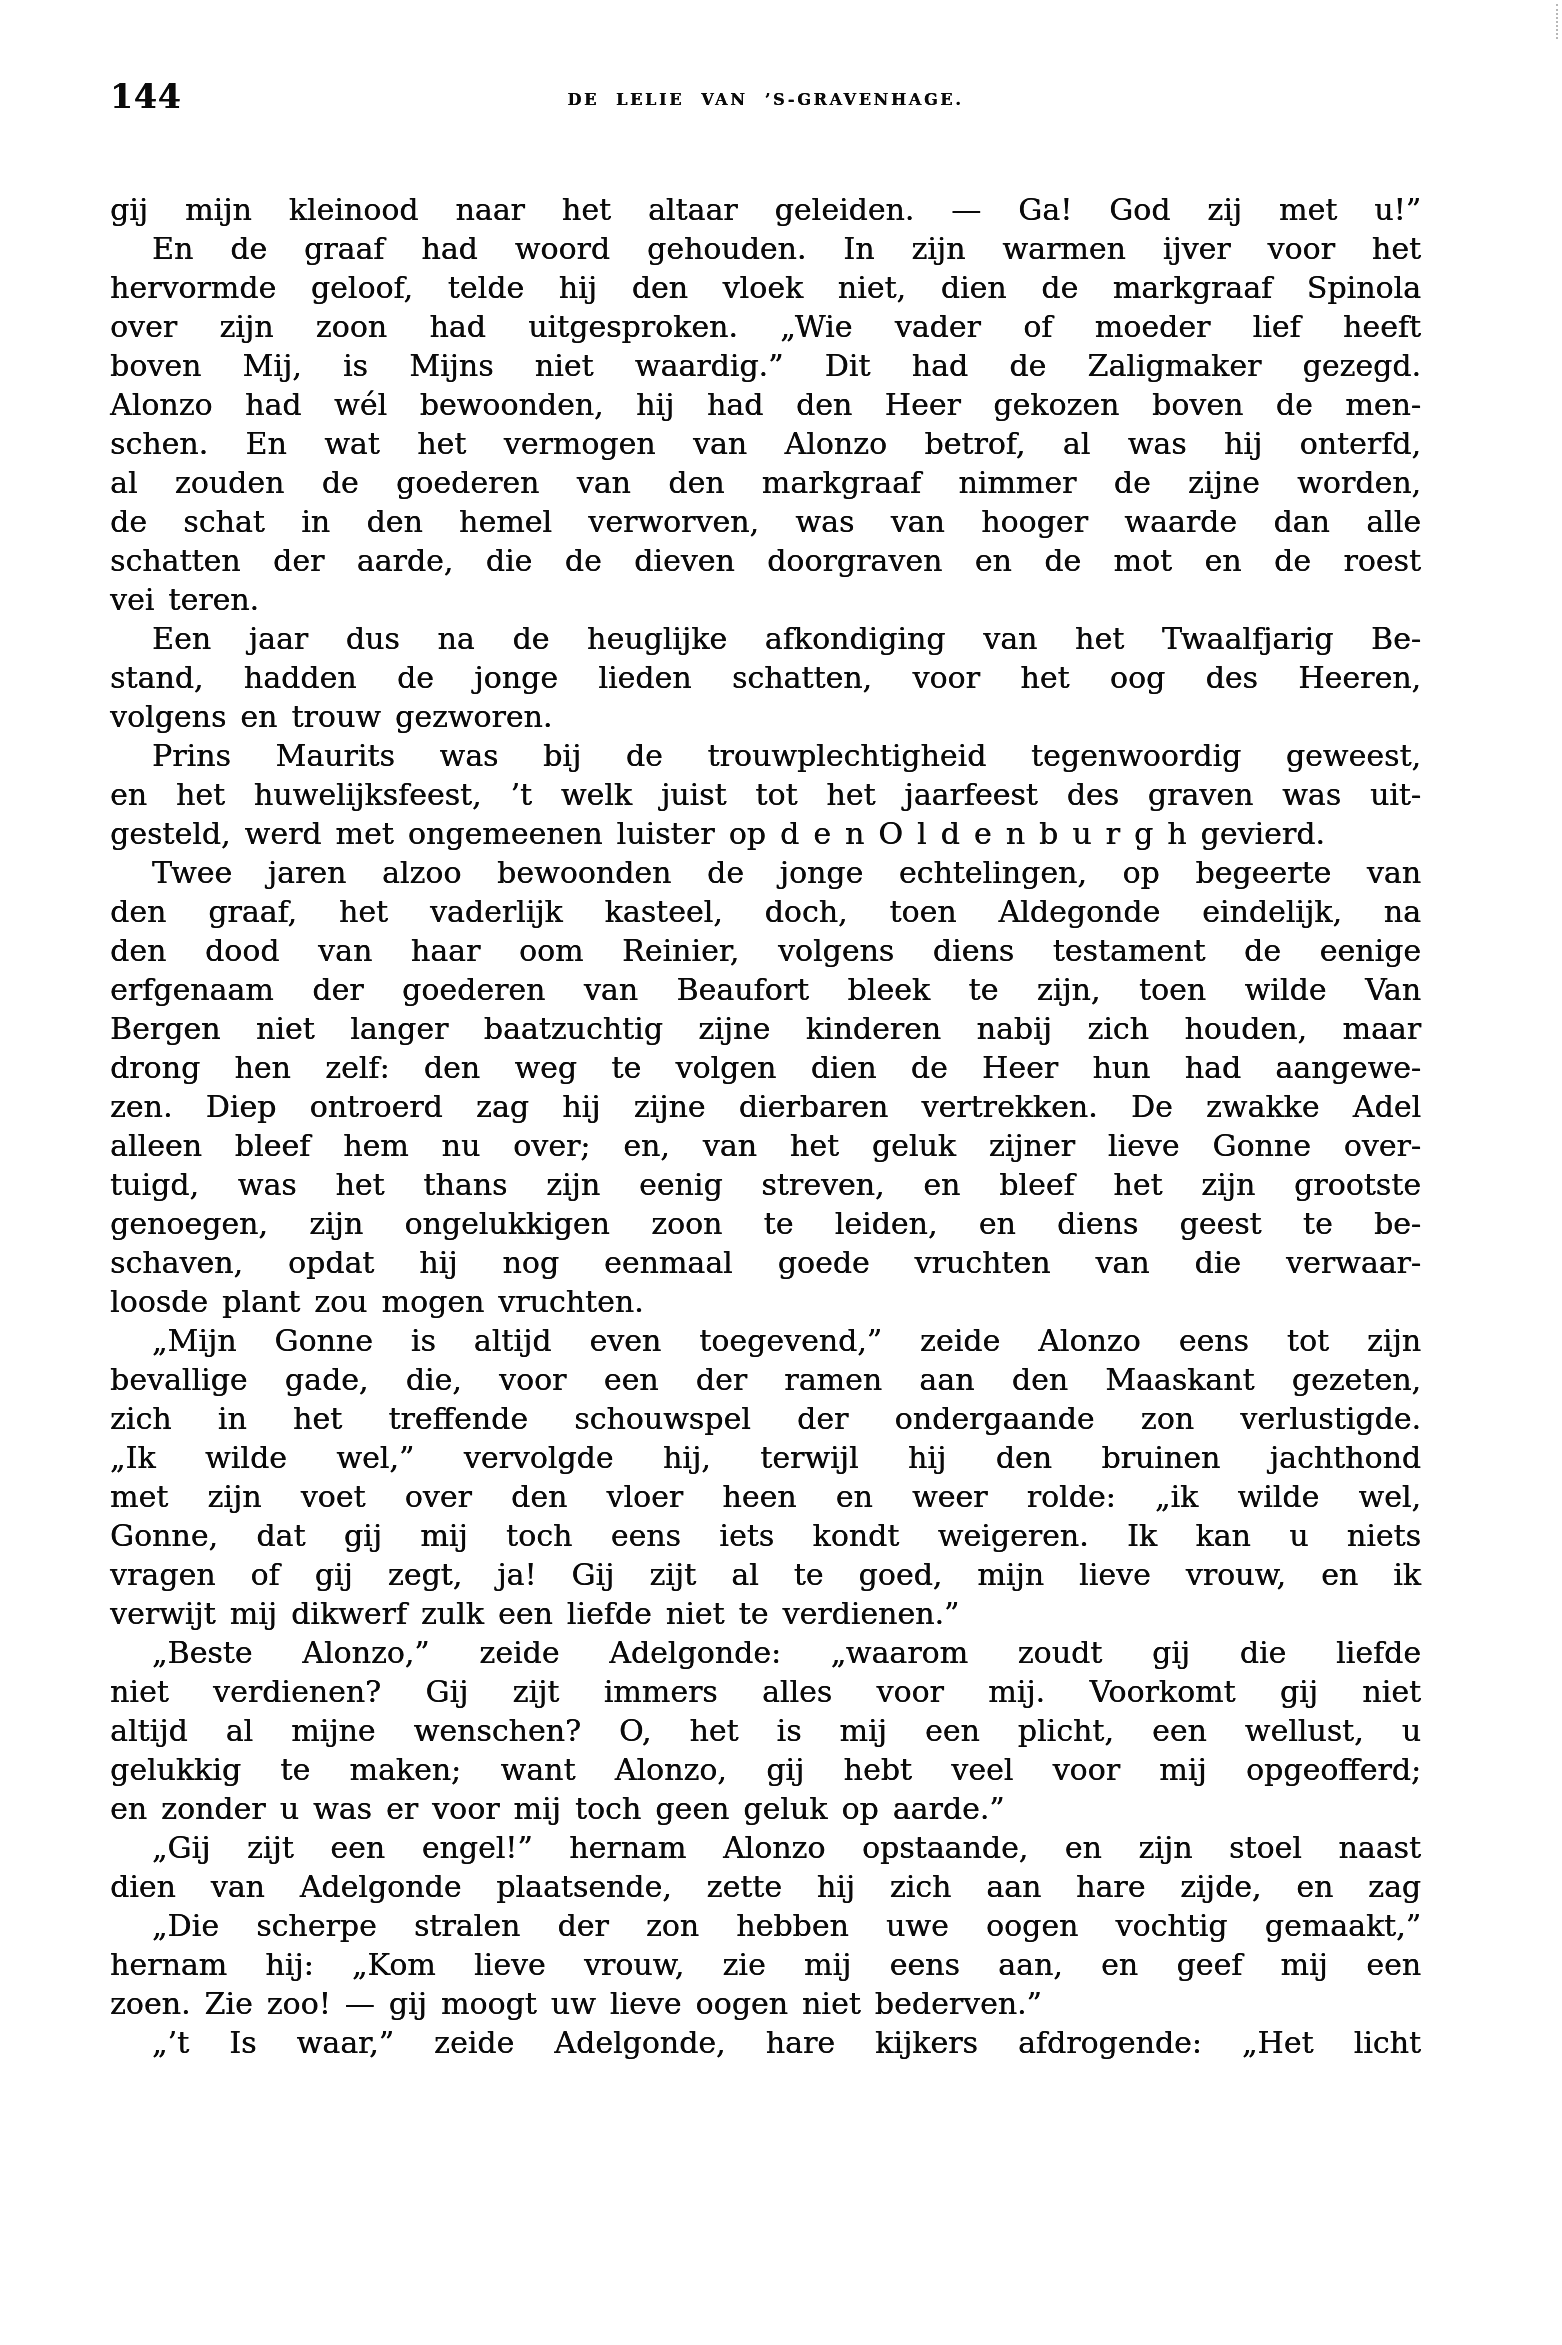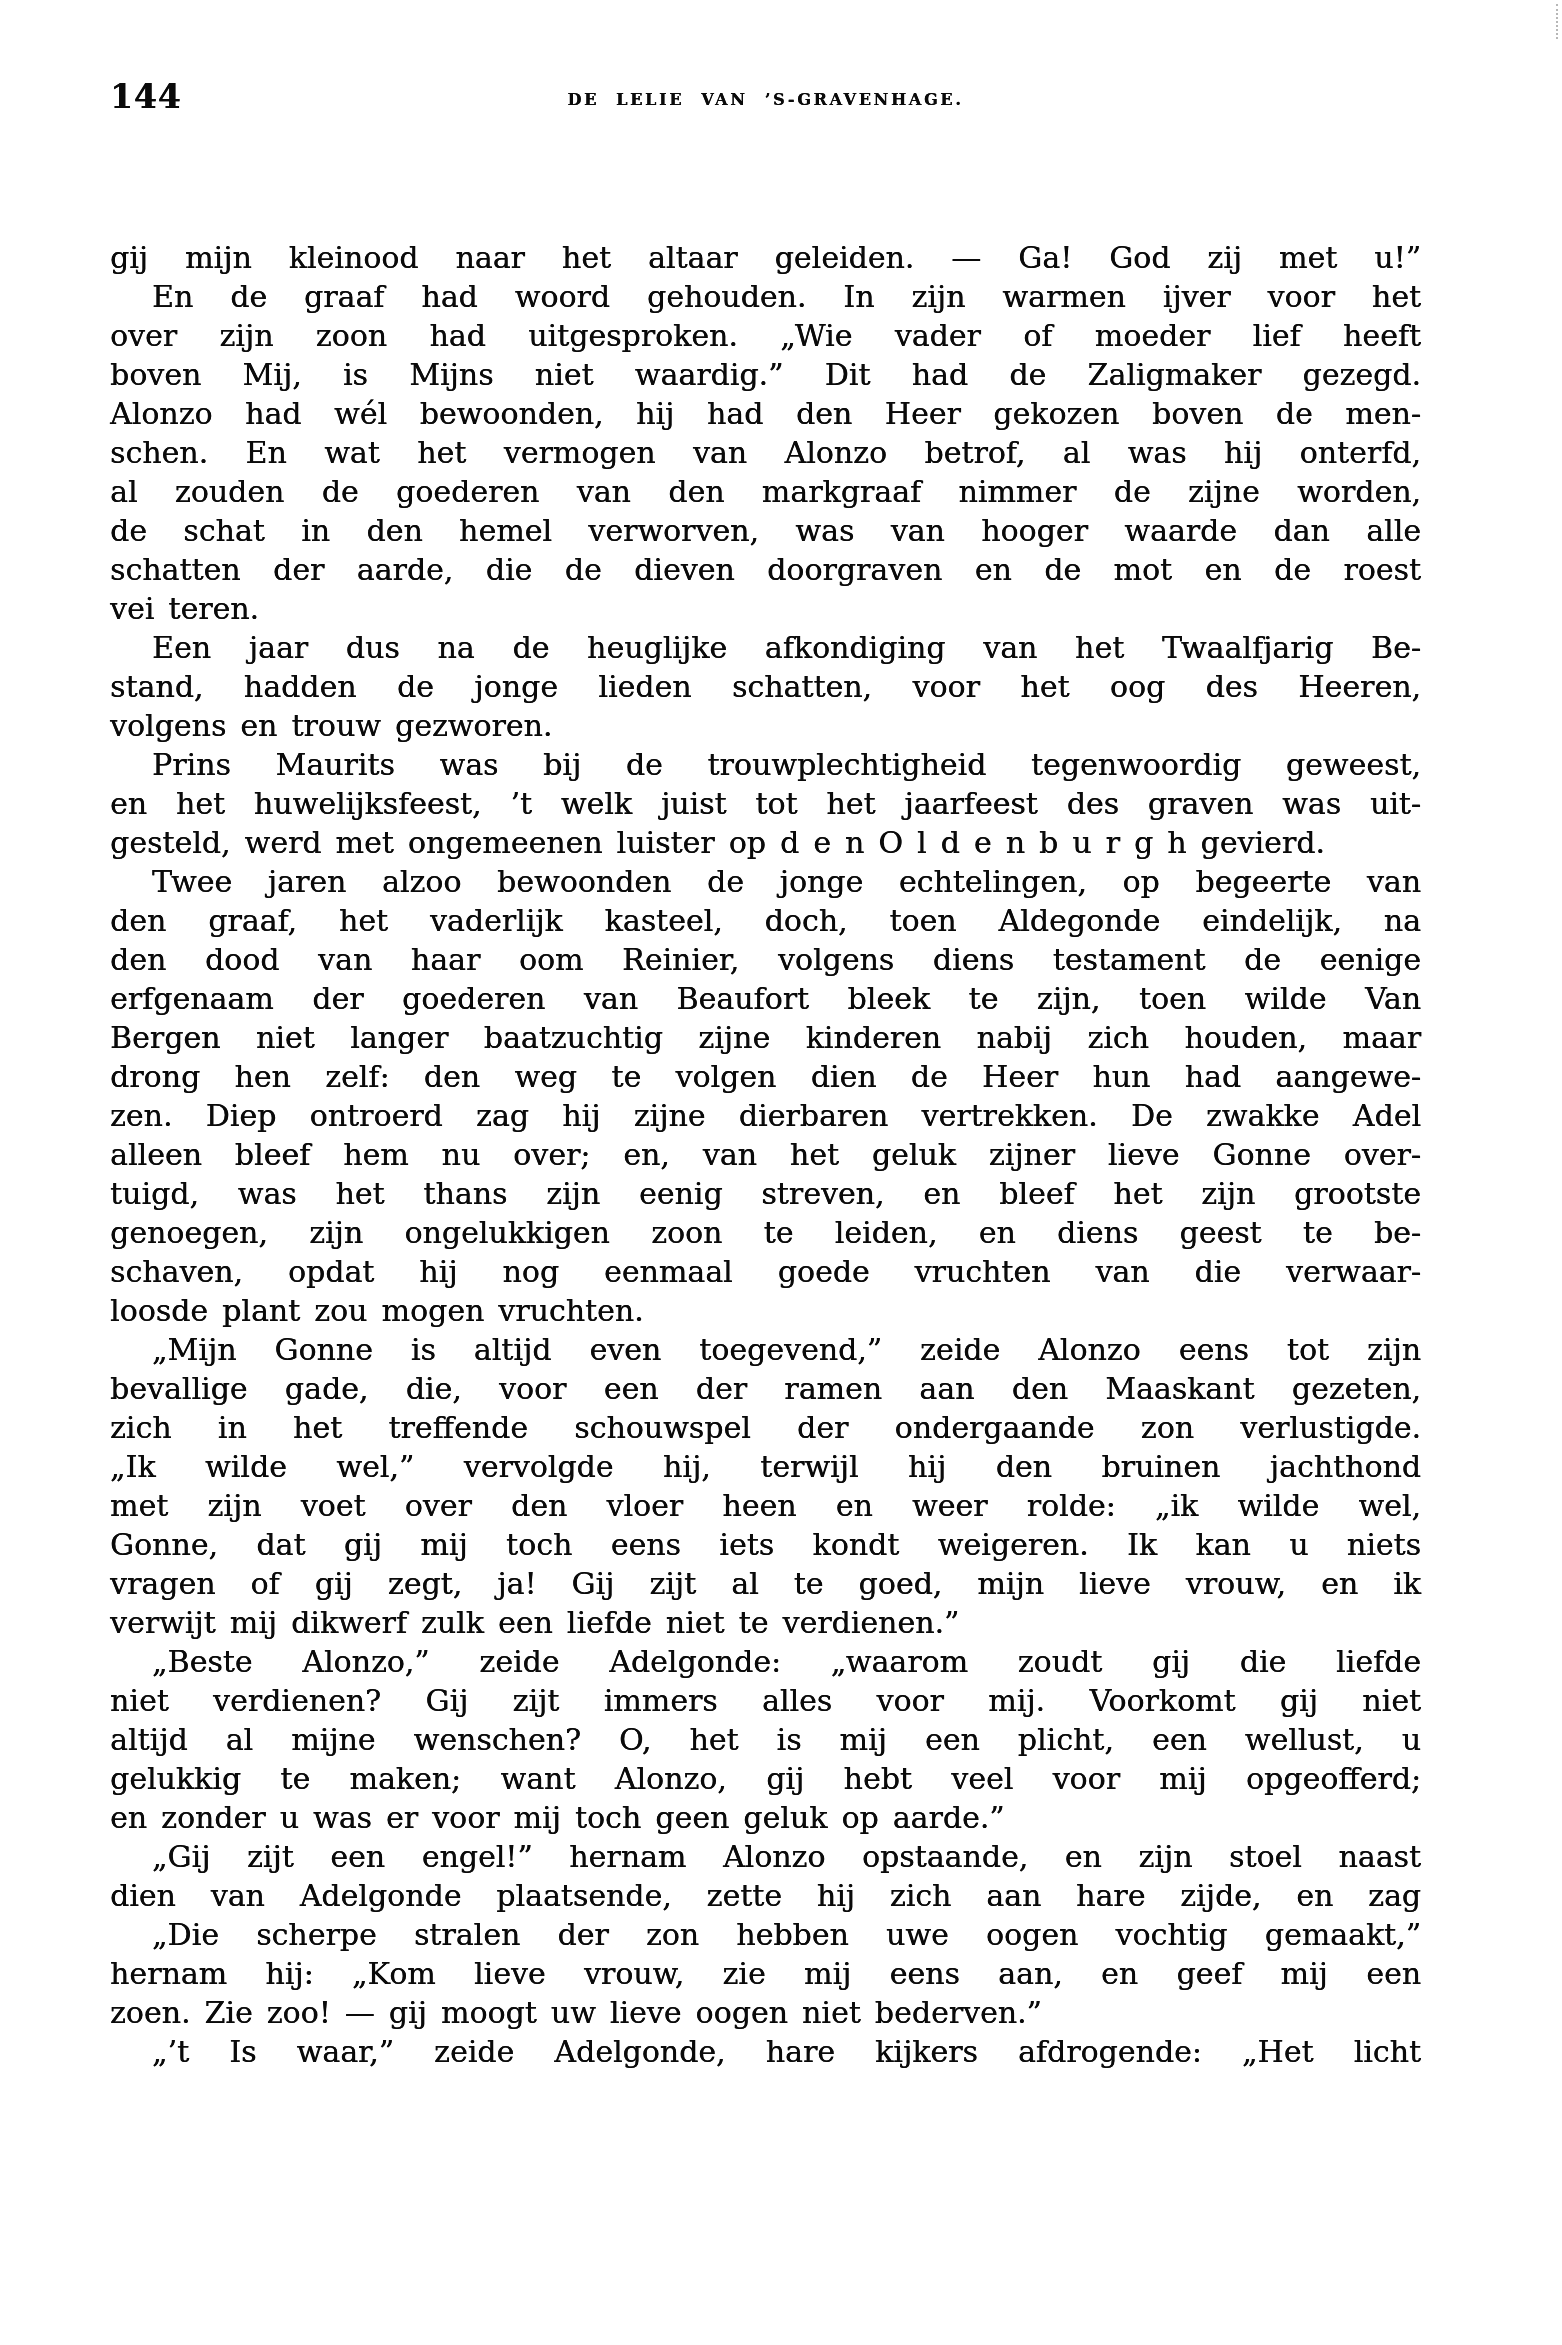--- a/index.html
+++ b/index.html
@@ -53,21 +53,20 @@
   }
 
   .text-block {
     position: absolute;
     top: 190px;
     left: 110px;
     width: 1311px;
     font-size: 30px;
     line-height: 39px;
     text-shadow: 0.3px 0 0 currentColor;
-    margin-top: 48px;
   }
   .line {
     text-align: justify;
     text-align-last: justify;
     text-justify: inter-word;
     white-space: normal;
   }
   .line.indent { text-indent: 42px; }
   .line.last {
     text-align-last: left;
@@ -82,20 +81,21 @@
 
   <header class="page-header">
     <span class="page-number">144</span>
     <div class="running-title">DE LELIE VAN ’S-GRAVENHAGE.</div>
   </header>
 
   <main class="text-block">
 
   <div class="line">gij mijn kleinood naar het altaar geleiden. — Ga! God zij met u!”</div>
       <div class="line indent">En de graaf had woord gehouden. In zijn warmen ijver voor het</div>
+      <div class="line">hervormde geloof, telde hij den vloek niet, dien de markgraaf Spinola</div>
       <div class="line">over zijn zoon had uitgesproken. „Wie vader of moeder lief heeft</div>
       <div class="line">boven Mij, is Mijns niet waardig.” Dit had de Zaligmaker gezegd.</div>
       <div class="line">Alonzo had wél bewoonden, hij had den Heer gekozen boven de men-</div>
       <div class="line">schen. En wat het vermogen van Alonzo betrof, al was hij onterfd,</div>
       <div class="line">al zouden de goederen van den markgraaf nimmer de zijne worden,</div>
       <div class="line">de schat in den hemel verworven, was van hooger waarde dan alle</div>
       <div class="line">schatten der aarde, die de dieven doorgraven en de mot en de roest</div>
       <div class="line last">vei teren.</div>
       <div class="line indent">Een jaar dus na de heuglijke afkondiging van het Twaalfjarig Be-</div>
       <div class="line">stand, hadden de jonge lieden schatten, voor het oog des Heeren,</div>

